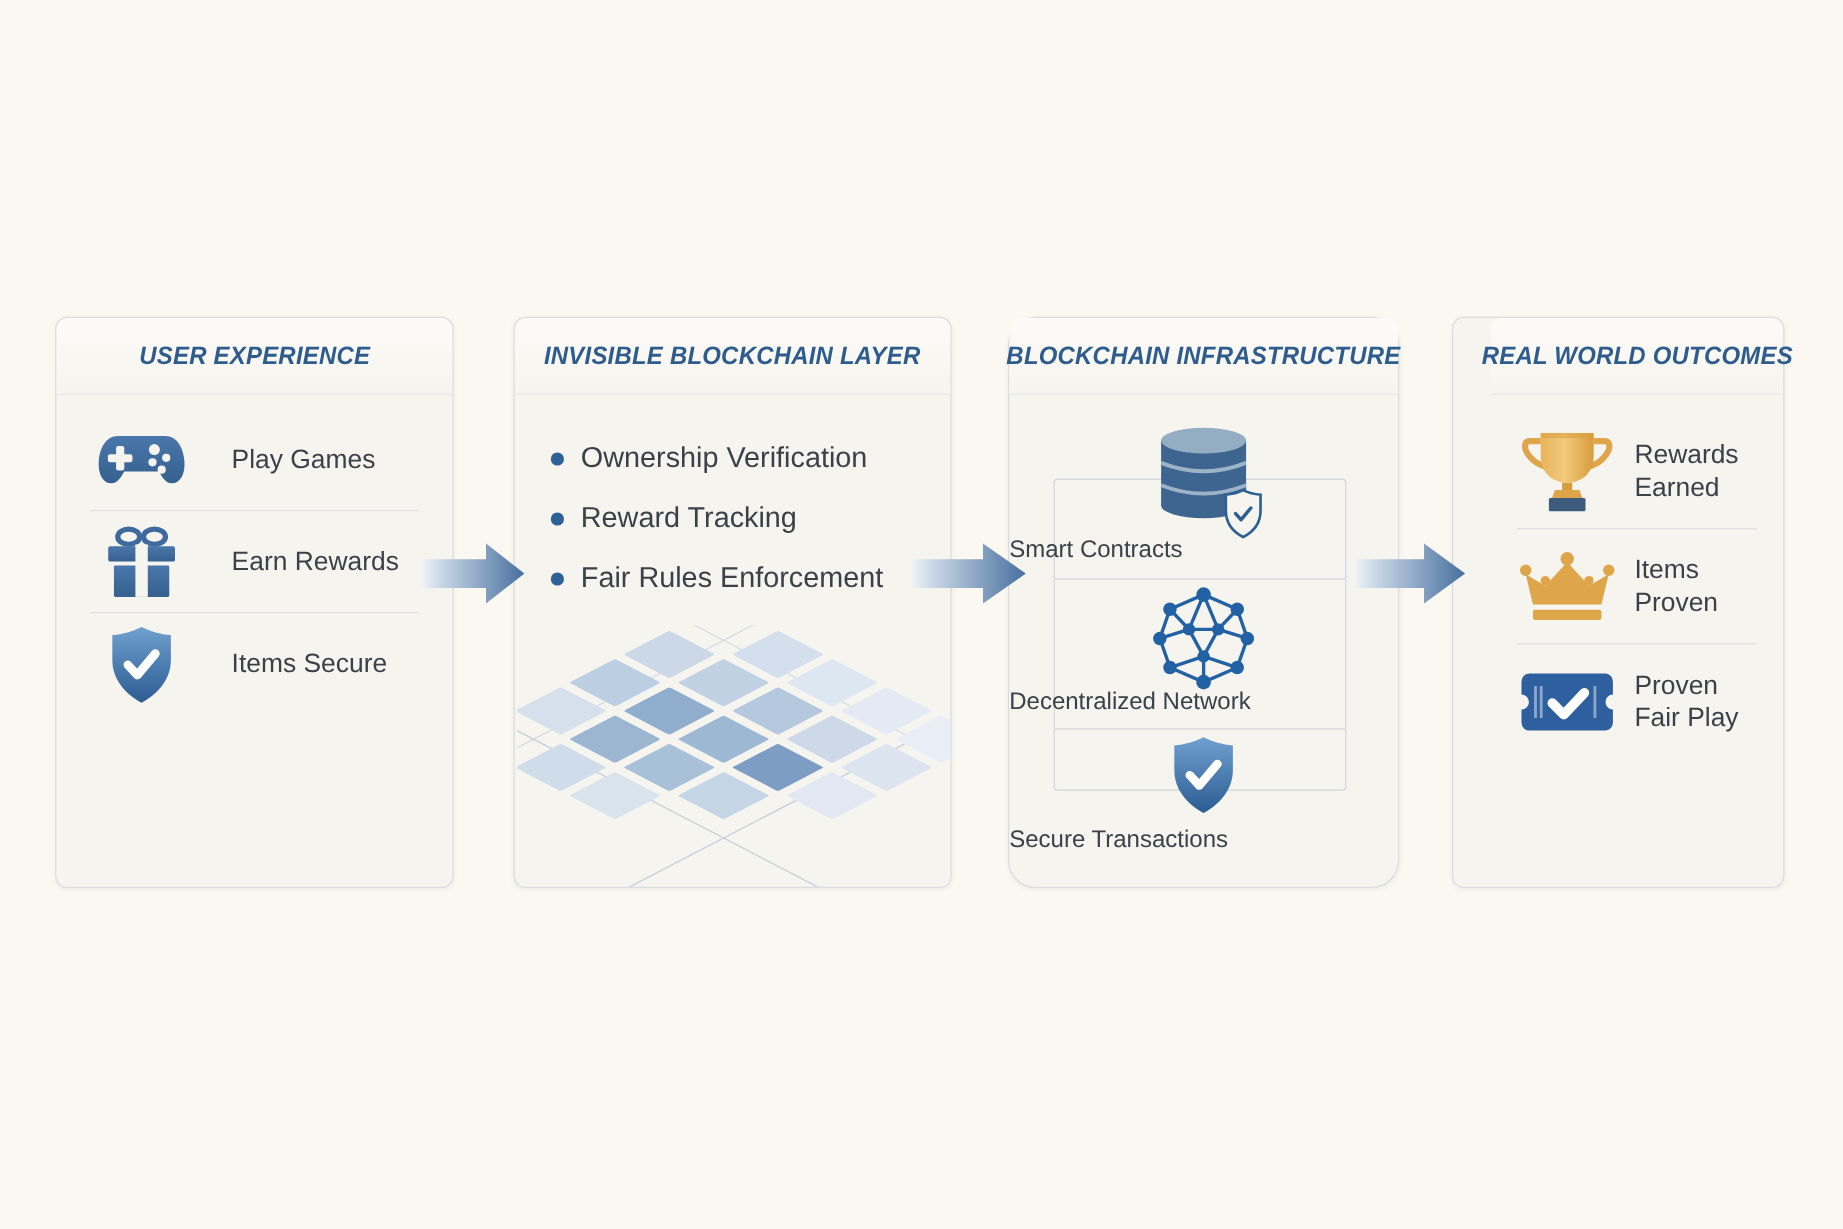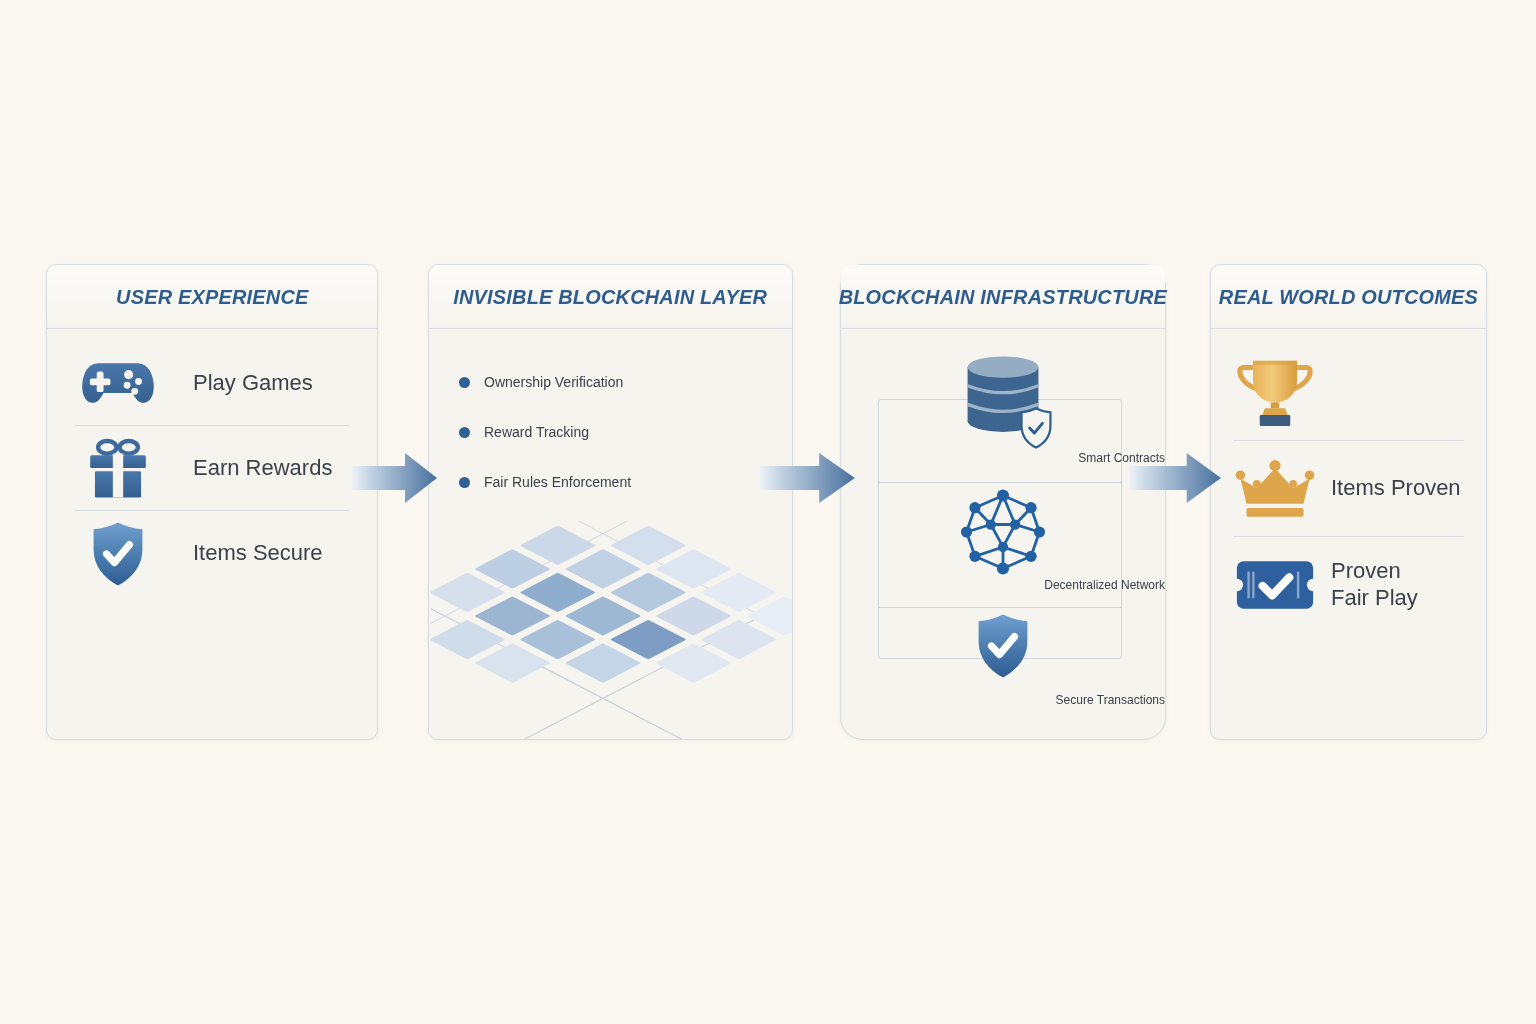--- a/index.html
+++ b/index.html
@@ -19,21 +19,21 @@
   .panel{
     position:absolute; top:264px; height:476px;
     background:var(--panel-bg);
     border:1px solid var(--panel-border);
     border-radius:10px;
     box-shadow:0 1px 4px rgba(90,100,120,0.08);
   }
   .panel-1{left:46px;  width:332px;}
   .panel-2{left:428px; width:365px;}
   .panel-3{left:840px; width:326px;border-radius:23px;}
-  .panel-4{left:1210px;width:277px;}
+  .panel-4{left:1210px;width:277px;padding-left:31px;}
   .panel-header{
     height:64px; display:flex; align-items:center; justify-content:center;
     border-bottom:1px solid var(--divider);
     background:linear-gradient(#fcfbf8,#f6f4ee);
     border-radius:10px 10px 0 0;
     font-style:italic;
   }
   .panel-header span{
     font-size:21px; font-weight:bold; color:var(--header-text);
     letter-spacing:0.2px; white-space:nowrap; transform:scaleX(0.95);
@@ -49,33 +49,33 @@
   .icon-box{display:flex; align-items:center; justify-content:center; flex:0 0 auto;}
   .panel-1 .icon-box{width:86px;}
   .panel-4 .icon-box{width:84px;}
   .item-label{font-size:22px; color:var(--item-text); line-height:1.22;}
   .panel-4 .item-label{max-width:132px;}
   .panel-4 .item-label.narrow{max-width:102px;}
   
   .bullets{margin:28px 24px 0 30px;}
   .bullet-row{display:flex; align-items:center; gap:14px; height:50px;}
   .bullet-dot{width:11px; height:11px; border-radius:50%; background:var(--bullet-blue); flex:0 0 auto;}
-  .bullet-label{font-size:14px; color:var(--item-text); white-space:nowrap;}
+  .bullet-label{font-size:24px; color:var(--item-text); white-space:nowrap;}
   .tiles-wrap{position:absolute; left:2px; top:256px; width:361px; height:218px;}
   .tiles-wrap svg{width:100%; height:100%; display:block;}
   
   .inner-box{
     position:absolute; left:37px; top:134px; width:244px; height:260px;
     border:1px solid var(--inner-box-border); border-radius:3px;
   }
   .cell-divider{position:absolute; left:0; width:100%; height:1px; background:var(--inner-box-border);}
   .stack-icon{position:absolute; left:50%; transform:translateX(-50%); display:flex;}
   .stack-label{
-    position:absolute; left:0; width:100%; text-align:right;
-    font-size:12px; color:var(--item-text); line-height:26px;
+    position:absolute; left:0; width:100%; text-align:left;
+    font-size:20px; color:var(--item-text); line-height:26px;
   }
   .db-icon{top:90px;}
   .badge-icon{position:absolute; left:178px; top:141px;}
   .label-smart{top:180px;}
   .network-icon{top:224px;}
   .label-decentralized{top:307px;}
   .shield3-icon{top:348px;}
   .label-secure{top:422px;}
   
   .flow-arrow{position:absolute; top:452px; height:52px;}
@@ -270,20 +270,21 @@
         <svg width="78" height="78" viewBox="0 0 92 92">
           <path d="M20 16 L9 16 C3 16 3 24 9 31 C13 36 18 39 24 41" fill="none" stroke="#dfa54b" stroke-width="6"></path>
           <path d="M72 16 L83 16 C89 16 89 24 83 31 C79 36 74 39 68 41" fill="none" stroke="#dfa54b" stroke-width="6"></path>
           <path d="M20 8 L72 8 L72 30 C72 47 61 57 46 57 C31 57 20 47 20 30 Z" fill="url(#trophyGrad)"></path>
           <rect x="20" y="8" width="52" height="5" fill="#d89c3c" opacity="0.55"></rect>
           <path d="M41 57 L51 57 L51 64 L41 64 Z" fill="#d79e3e"></path>
           <path d="M34 64 L58 64 L61 72 L31 72 Z" fill="#dfa54b"></path>
           <rect x="28" y="72" width="36" height="13" rx="1.5" fill="#3d5c7d"></rect>
         </svg>
       </span>
+      <span class="item-label">Rewards Earned</span>
     </div>
     <div class="row">
       <span class="icon-box">
         <svg width="80" height="64" viewBox="0 0 92 74">
           <path d="M13 54 L6 25 L25 36 L46 13 L67 36 L86 25 L79 54 Z" fill="#dfa54b"></path>
           <circle cx="6" cy="21" r="5.5" fill="#dfa54b"></circle>
           <circle cx="25" cy="31" r="4.5" fill="#dfa54b"></circle>
           <circle cx="46" cy="10" r="6.5" fill="#dfa54b"></circle>
           <circle cx="67" cy="31" r="4.5" fill="#dfa54b"></circle>
           <circle cx="86" cy="21" r="5.5" fill="#dfa54b"></circle>

